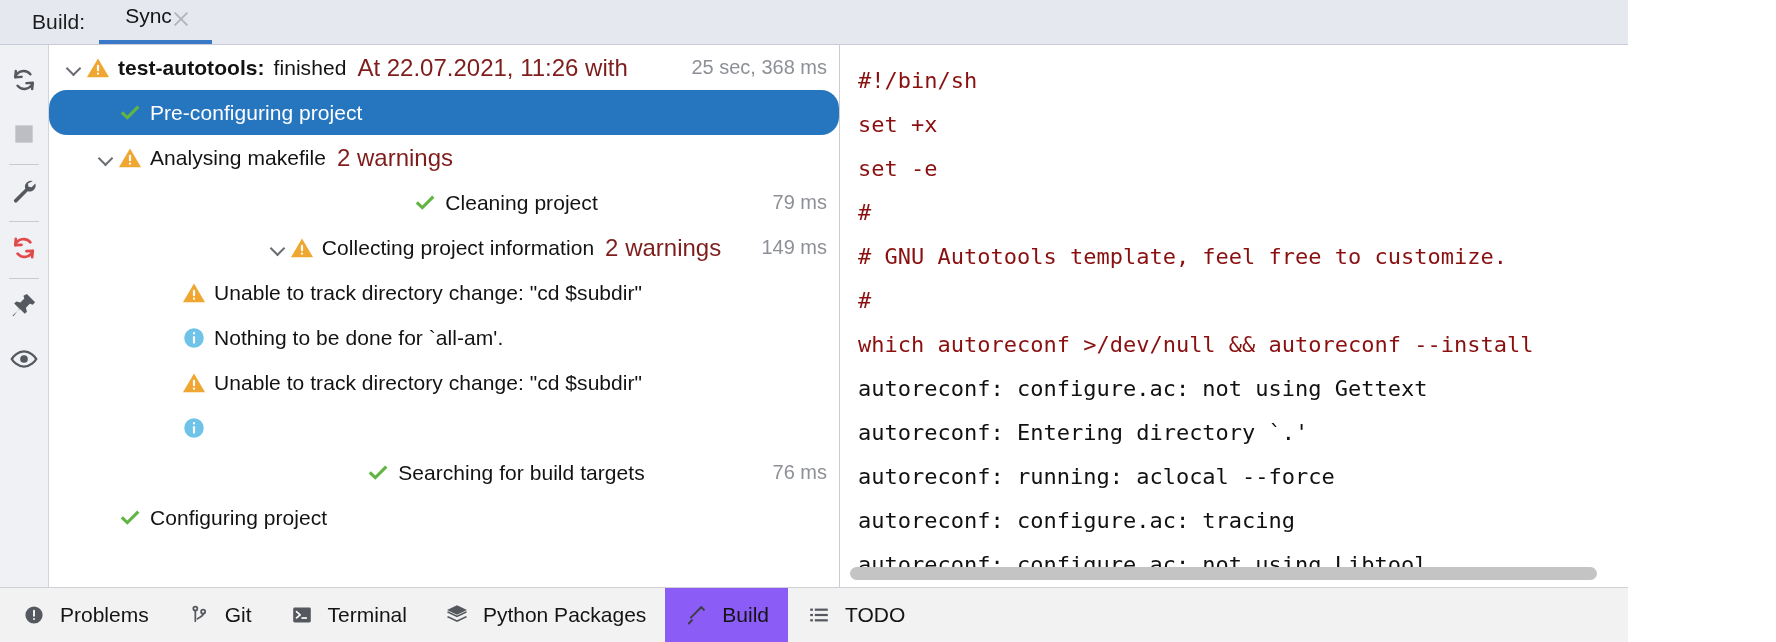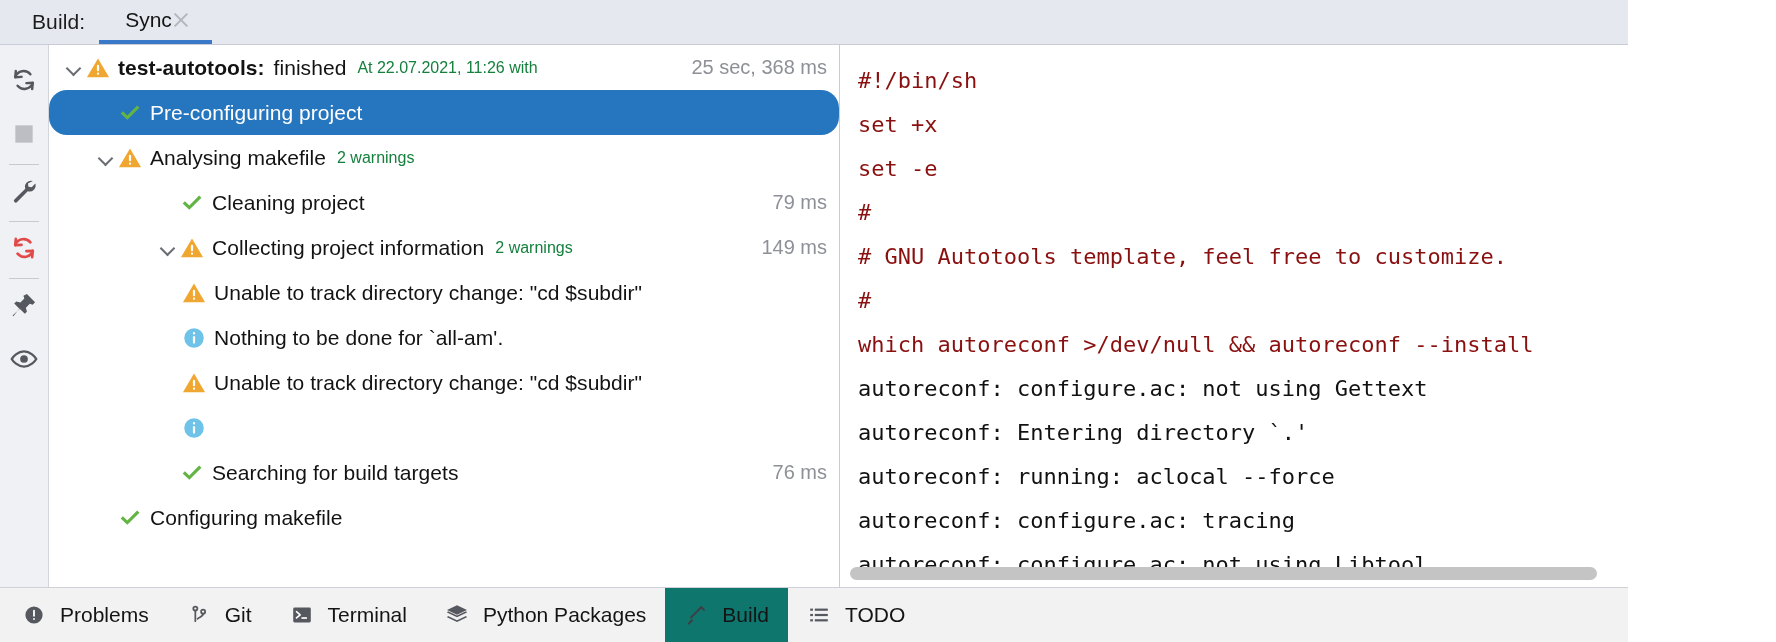--- a/index.html
+++ b/index.html
@@ -35,22 +35,22 @@
   .tabbar-label {
     display: flex;
     align-items: center;
     padding: 0 14px 0 32px;
     font-size: 21px;
     color: #1c1c1c;
     letter-spacing: .1px;
   }
   .tab {
     display: flex;
-    align-items: center;
-    padding: 0 22px 4px 26px;
+    align-items: flex-end;
+    padding: 0 22px 16px 26px;
     position: relative;
     cursor: default;
   }
   .tab-title {
     font-size: 21px;
     color: #141414;
   }
   .tab.active::after {
     content: "";
     position: absolute;
@@ -147,35 +147,35 @@
   }
   .sev svg { display:block; }
   .row-label {
     font-size: 21px;
     color: #131313;
     letter-spacing: .05px;
   }
   .tree-row.selected .row-label { color: #ffffff; }
   .row-label.bold { font-weight: bold; }
   .row-sub {
-    font-size: 16px;
-    color: #15803d;
+    font-size: 24px;
+    color: #7f1d1d;
     margin-left: 11px;
   }
   .row-time {
     position: absolute;
     right: 12px;
     font-size: 20px;
     color: #8d9096;
   }
 
   
   .ind-0 { padding-left: 14px; }
   .ind-1 { padding-left: 46px; border-radius: 18px; }
-  .ind-2 { padding-left: 108px; }
+  .ind-2 { padding-left: 108px; justify-content: center; }
   .ind-3 { padding-left: 110px; }
 
   
   .console-pane {
     flex: 1 1 auto;
     background: #ffffff;
     position: relative;
     overflow: hidden;
     min-width: 0;
   }
@@ -218,21 +218,21 @@
   }
   .sb-item {
     display: flex;
     align-items: center;
     gap: 14px;
     padding: 0 19px;
     font-size: 21px;
     color: #141414;
   }
   .sb-item:first-child { padding-left: 22px; }
-  .sb-item.active { background: #0f766e; }
+  .sb-item.active { background: #8b5cf6; }
   .sb-ico {
     width: 24px; height: 24px;
     display: flex;
     align-items: center;
     justify-content: center;
   }
 </style>
 </head>
 <body>
 
@@ -425,21 +425,21 @@
           <span class="row-label">Searching for build targets</span>
           <span class="row-time">76 ms</span>
         </div>
         <div class="tree-row ind-1">
           <span class="twisty"></span>
           <span class="sev">
             <svg width="26" height="26" viewBox="0 0 24 24">
               <path d="M3.4 12.4l2.1-2.1 4 4L18.6 5l2.1 2.1-11.2 11.2z" fill="#62b543"></path>
             </svg>
           </span>
-          <span class="row-label">Configuring makefile</span>
+          <span class="row-label">Configuring project</span>
         </div>
       </div>
 
     <div class="console-pane">
       <div class="console-inner" id="console-inner">
           <div class="cline script">#!/bin/sh</div>
           <div class="cline script">set +x</div>
           <div class="cline script">set -e</div>
           <div class="cline script">#</div>
           <div class="cline script"># GNU Autotools template, feel free to customize.</div>

